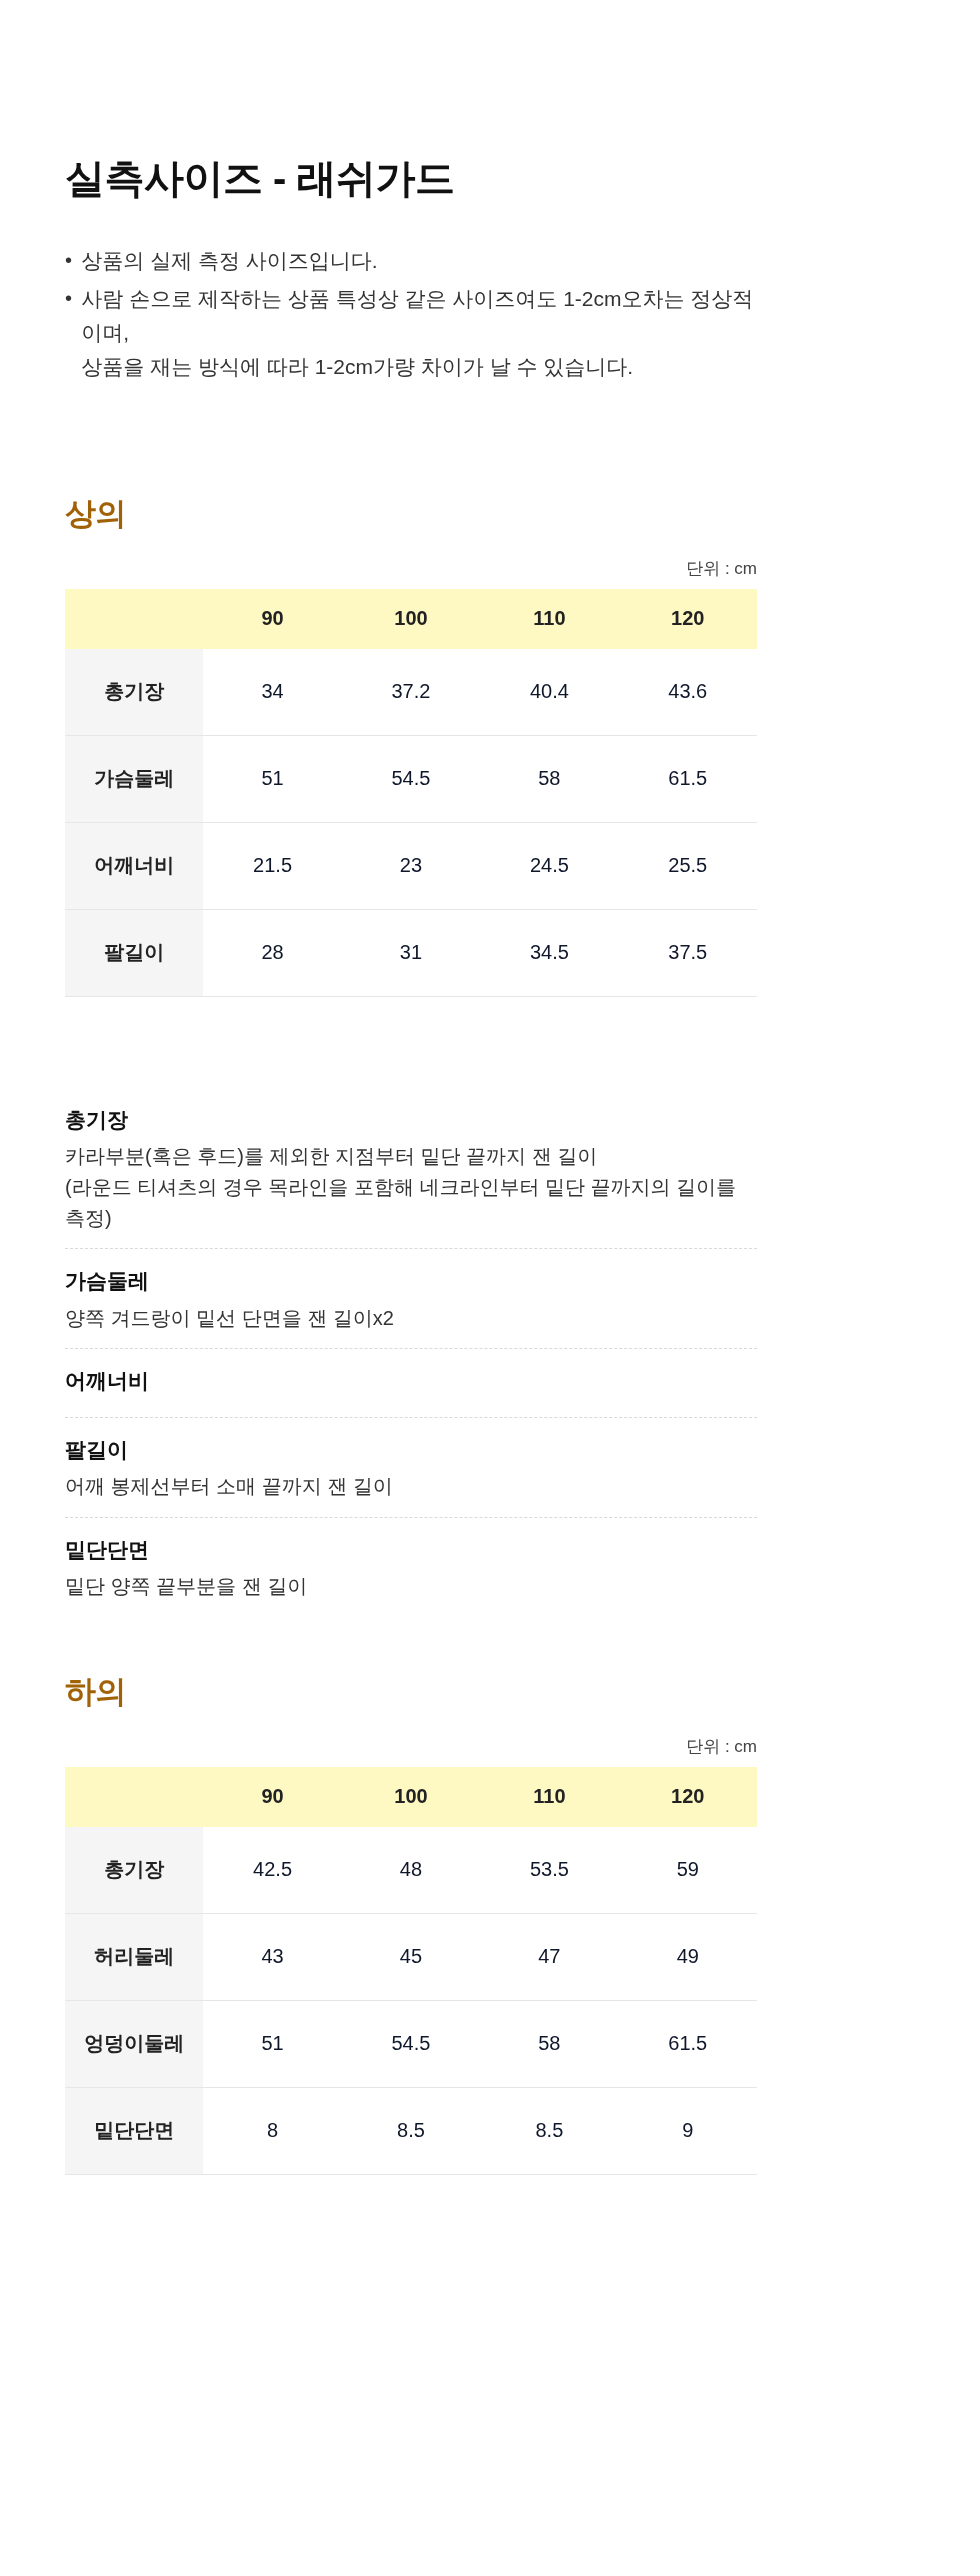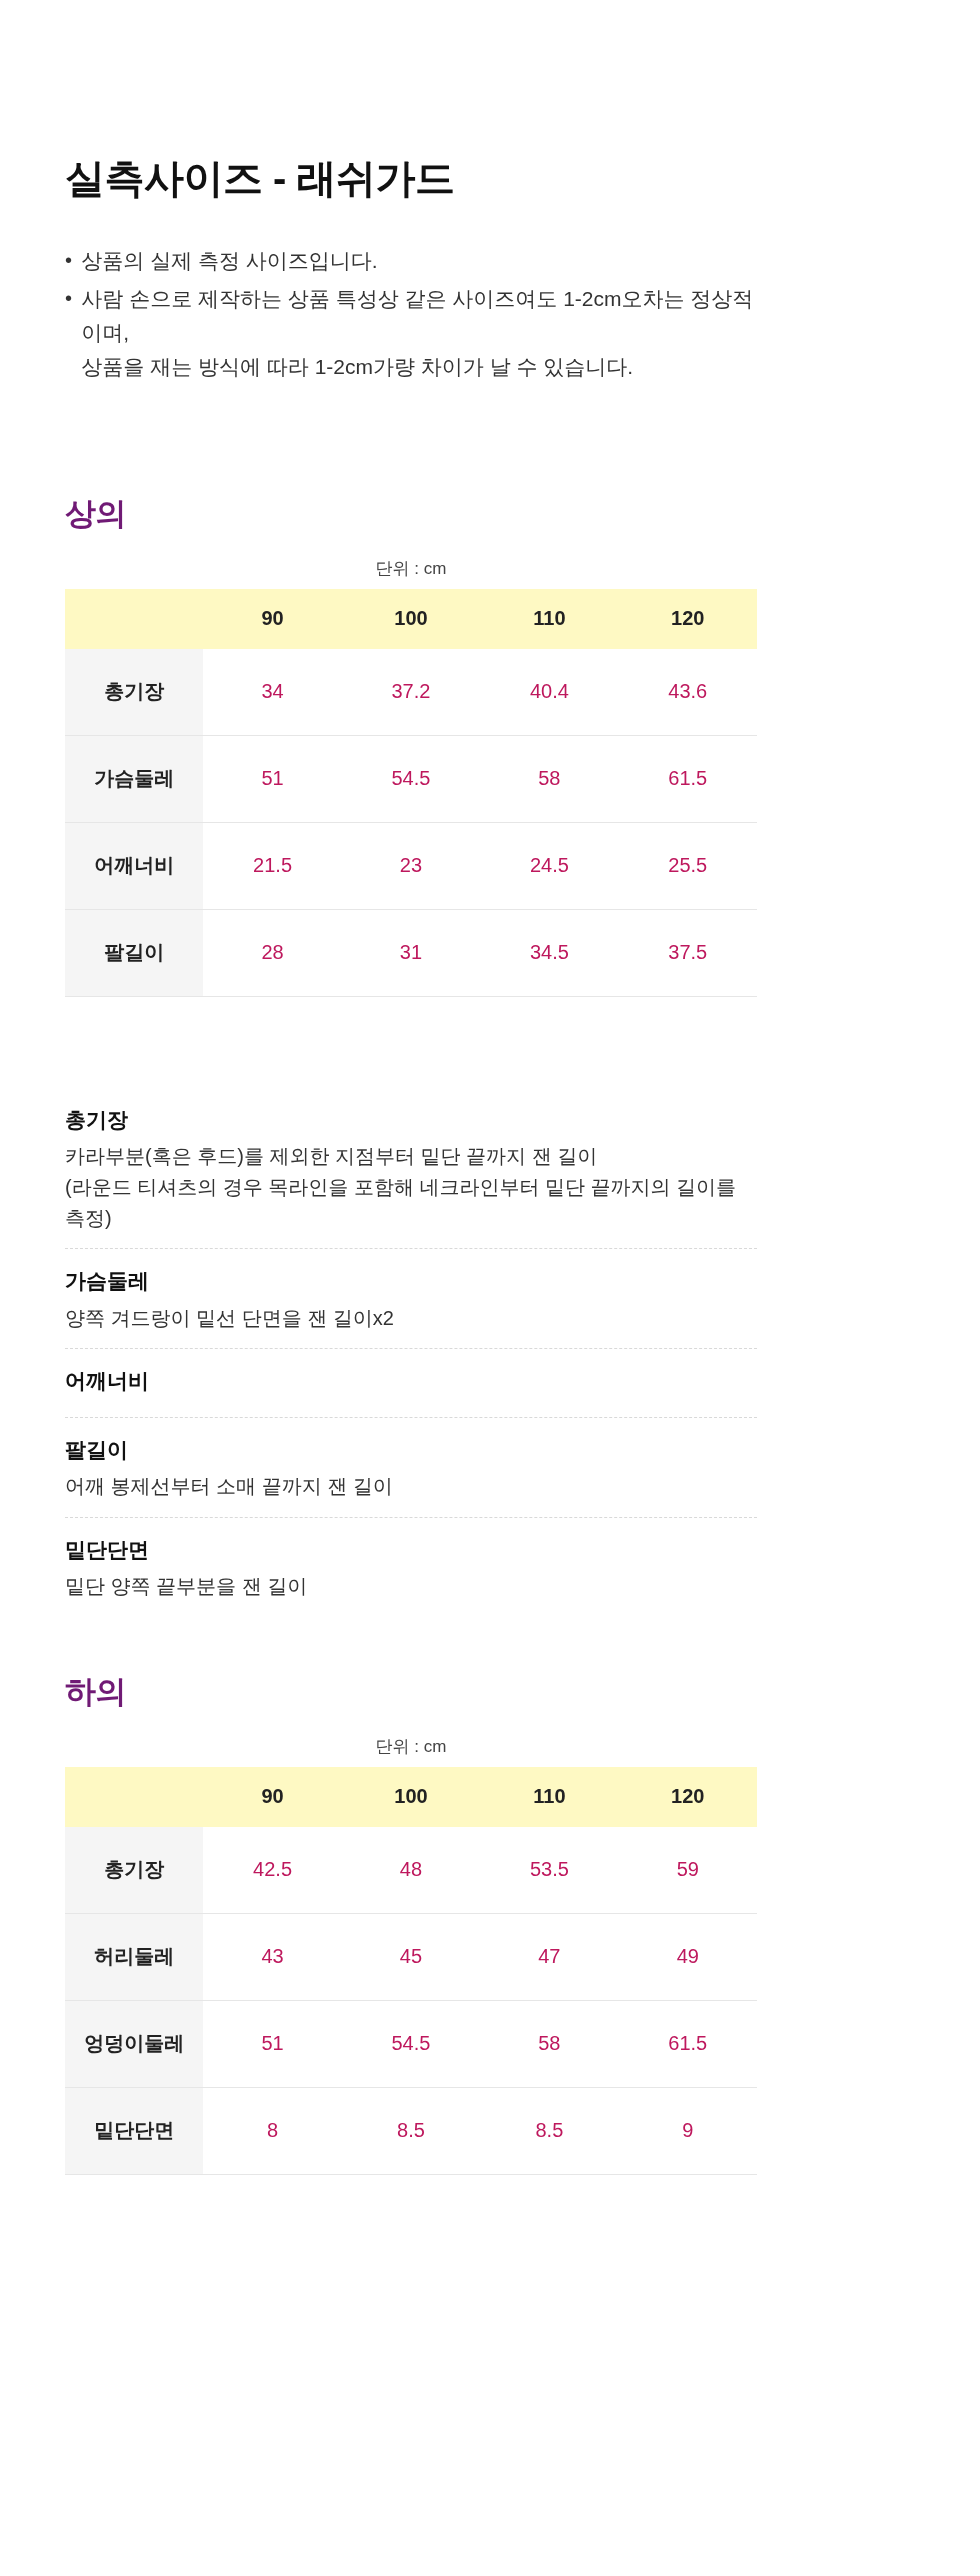--- a/index.html
+++ b/index.html
@@ -51,46 +51,46 @@
   }
   .intro-text {
     flex: 1 1 auto;
     white-space: pre-line;
   }
 
   
   .section-title {
     font-size: 31px;
     font-weight: bold;
-    color: #701a75;
+    color: #a16207;
     margin: 0 0 22px 0;
     letter-spacing: -0.5px;
   }
   .unit-note {
-    text-align: center;
+    text-align: right;
     font-size: 17px;
     color: #444444;
     margin-bottom: 9px;
   }
 
   
   table.size-table {
     width: 100%;
     border-collapse: collapse;
     table-layout: fixed;
   }
   table.size-table th,
   table.size-table td {
     font-size: 20px;
     text-align: center;
     padding: 0;
     height: 86px;
     vertical-align: middle;
     font-weight: normal;
-    color: #be185d;
+    color: #0f172a;
   }
   table.size-table thead tr {
     background: #fef9c3;
   }
   table.size-table thead th {
     font-weight: bold;
     color: #222222;
     height: 60px;
   }
   table.size-table tbody th {

